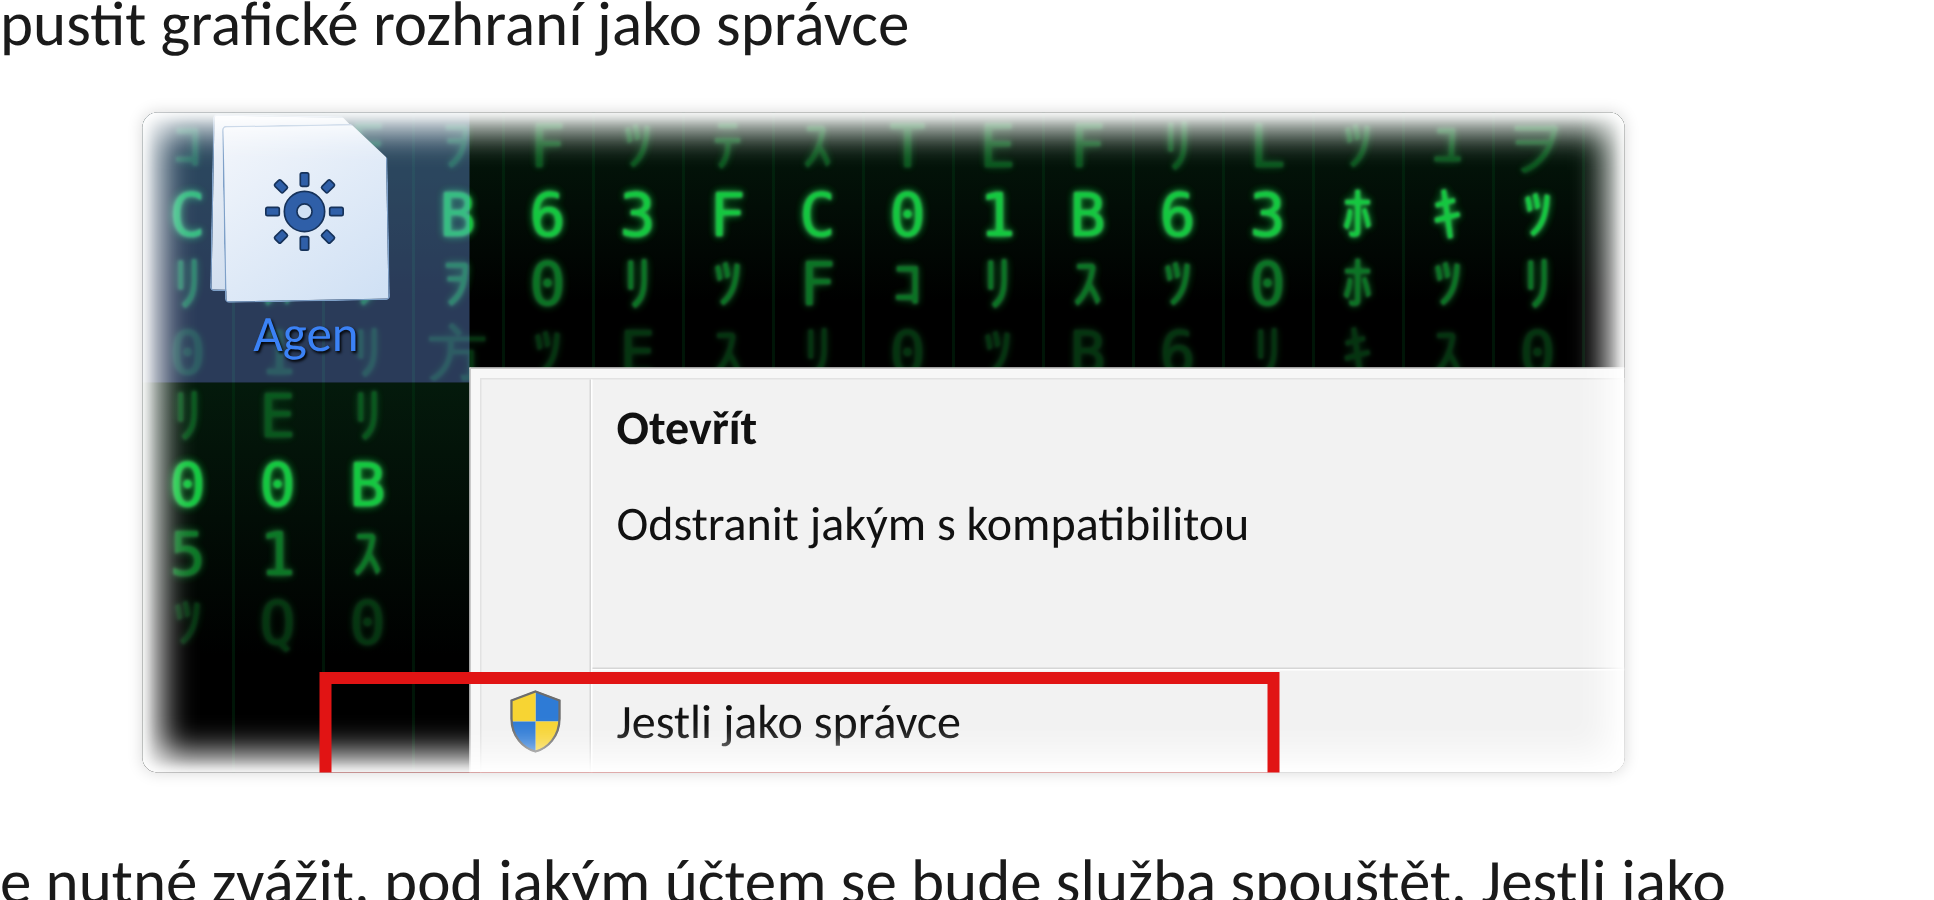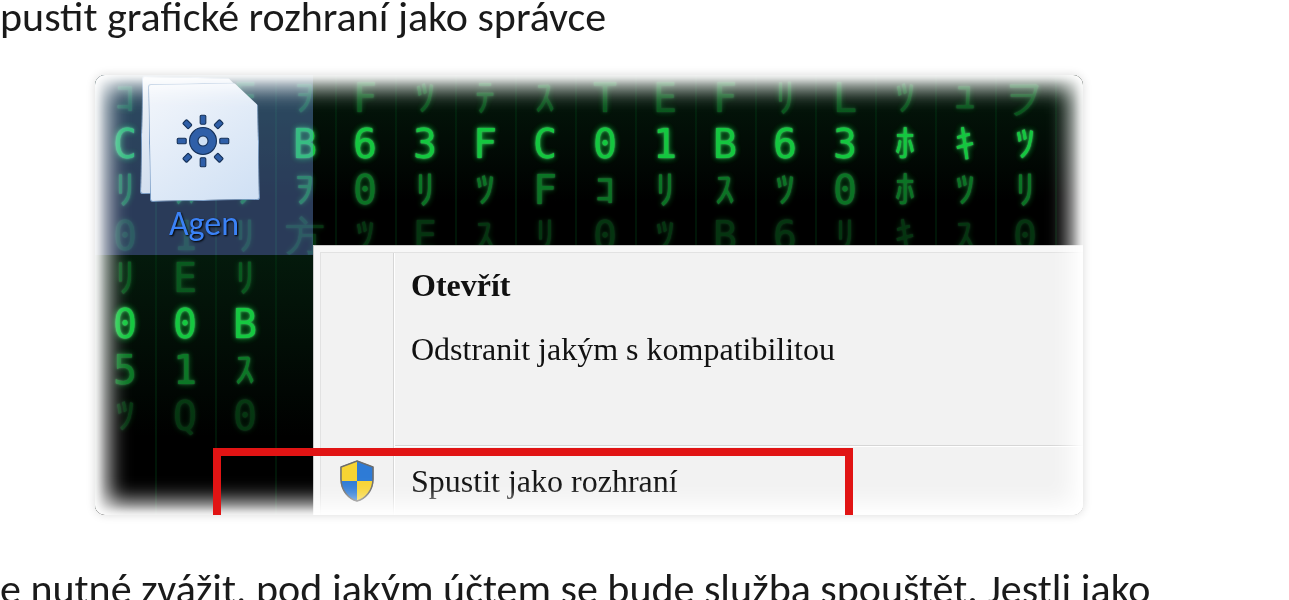--- a/index.html
+++ b/index.html
@@ -149,21 +149,20 @@
     background: #f7f7f7;
     border-top: 1px solid #c9c9c9;
     border-left: 1px solid #c9c9c9;
   }
   .menu-inner {
     position: absolute;
     left: 6px; top: 6px; right: 0; bottom: 0;
     background: #f2f2f2;
     border-top: 1px solid #e2e2e2;
     border-left: 1px solid #e2e2e2;
-    font-family: Liberation Serif, serif;
   }
   .menu-item {
     position: relative;
     display: flex;
     align-items: center;
     height: 64px;
     padding-left: 90px;
     font-size: 32px;
     color: #111;
   }
@@ -385,21 +384,21 @@
           <div class="gutter">
             <svg class="shield" viewBox="0 0 40 44">
               <path d="M20 2 L36 8 V20 C36 32 28 40 20 42 C12 40 4 32 4 20 V8 Z" fill="#f4f4f4" stroke="#888" stroke-width="1"></path>
               <path d="M20 2 L36 8 V22 H20 Z" fill="#2e7bd6"></path>
               <path d="M4 8 L20 2 V22 H4 Z" fill="#f7d433"></path>
               <path d="M20 22 H36 V20 C36 32 28 40 20 42 Z" fill="#f7d433"></path>
               <path d="M20 22 H4 V20 C4 32 12 40 20 42 Z" fill="#2e7bd6"></path>
               <path d="M20 2 L36 8 V20 C36 32 28 40 20 42 C12 40 4 32 4 20 V8 Z" fill="none" stroke="#6d6d6d" stroke-width="1.5"></path>
             </svg>
           </div>
-          <span>Spustit jako rozhraní</span>
+          <span>Jestli jako správce</span>
         </div>
       </div>
     </div>
 
     <div class="highlight"></div>
   </div>
 
   <div class="text-bottom">e nutné zvážit, pod jakým účtem se bude služba spouštět. Jestli jako</div>
 </div>
 

